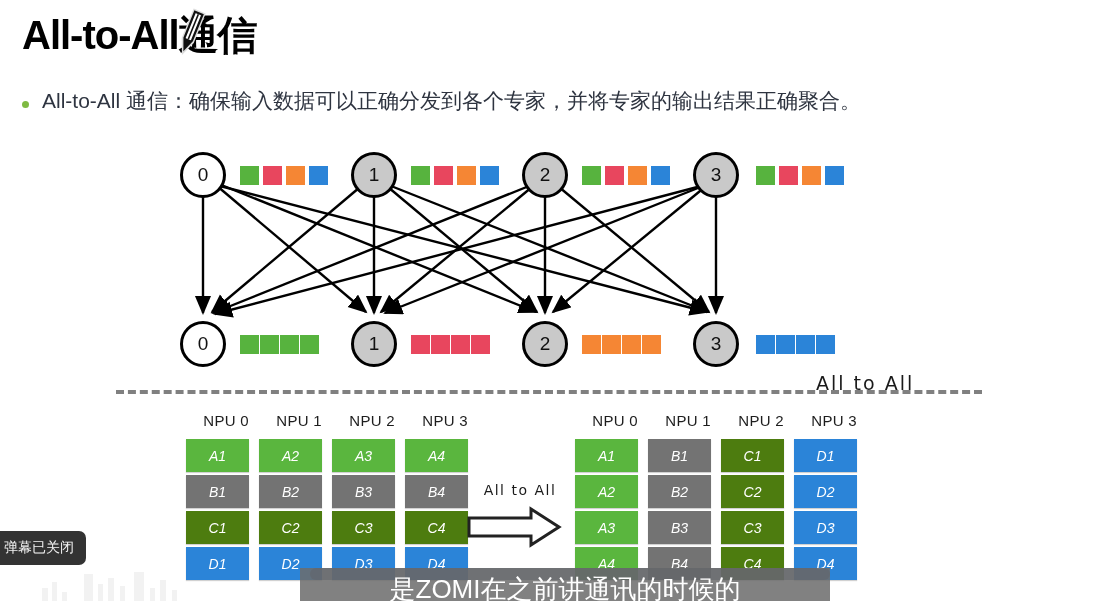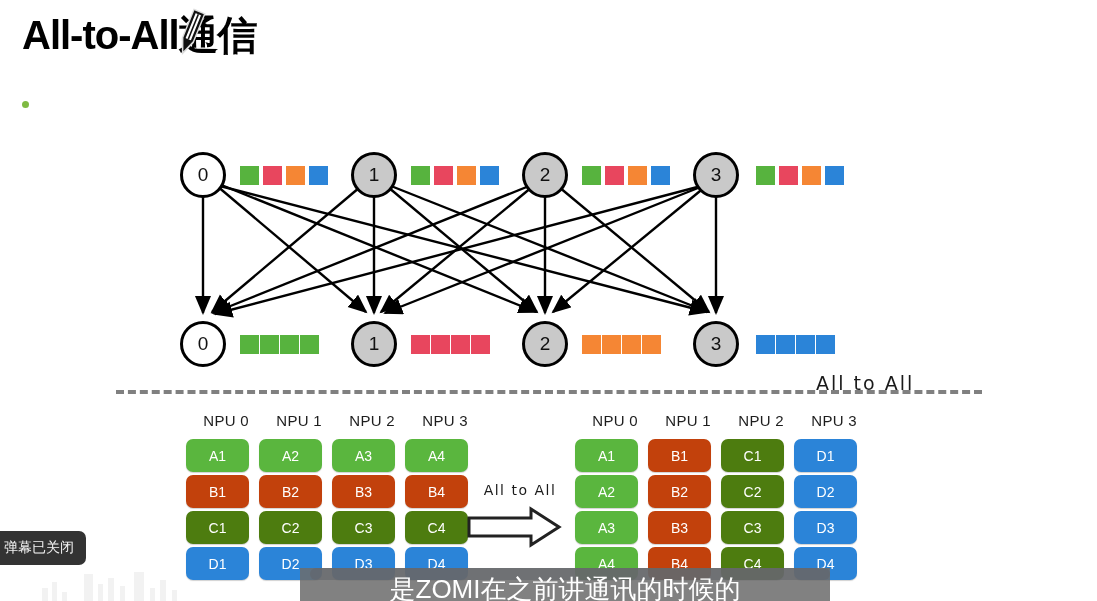--- a/index.html
+++ b/index.html
@@ -73,25 +73,26 @@
   .tbl{display:flex;}
   .col{margin-right:10px;}
   .col:last-child{margin-right:0;}
   .col-head{
     font-size:15px;color:#1d1d1d;text-align:right;
     margin-bottom:10px;letter-spacing:.3px;
   }
   .cell{
     width:63px;height:33px;margin-bottom:3px;
     display:flex;align-items:center;justify-content:center;
-    color:#fff;font-size:14px;border-radius:7px;
+    color:#fff;font-size:14px;border-radius:0;
     box-shadow:0 1px 1px rgba(0,0,0,.18);
+    font-style:italic;
   }
   .g-green{background:#5ab63e;}
-  .g-pink{background:#c2410c;}
+  .g-pink{background:#737373;}
   .g-orange{background:#4d7c0f;}
   .g-blue{background:#2b84d8;}
 
   
   #mid-arrow-block{position:absolute;left:465px;top:482px;width:110px;}
   #mid-ata-label{
     font-size:14px;color:#1a1a1a;text-align:center;letter-spacing:1.5px;
     font-family:"DejaVu Sans",sans-serif;margin-bottom:8px;
   }
 
@@ -130,20 +131,21 @@
     <g transform="rotate(22 23 26)">
       <path d="M20 4 L30 4 L30 34 L25 46 L20 34 Z" fill="#ffffff" stroke="#dddddd" stroke-width="3"></path>
       <path d="M21 5 L29 5 L29 33 L25 43 L21 33 Z" fill="#ffffff" stroke="#111111" stroke-width="2.2"></path>
       <path d="M21 33 L29 33 L25 43 Z" fill="#111111"></path>
       <line x1="25" y1="6" x2="25" y2="33" stroke="#111111" stroke-width="1.6"></line>
     </g>
   </svg>
 
   <div id="bullet-row">
     <div id="bullet-dot"></div>
+    <div id="bullet-text">All-to-All 通信：确保输入数据可以正确分发到各个专家，并将专家的输出结果正确聚合。</div>
   </div>
 
   <div id="diagram">
 
     <svg id="edge-layer" viewBox="0 0 1097 262">
       <defs>
         <marker id="ah" markerWidth="9" markerHeight="9" refX="7.2" refY="3.4" orient="auto" markerUnits="strokeWidth">
           <path d="M0,0 L8,3.4 L0,6.8 Z" fill="#000"></path>
         </marker>
       </defs>

